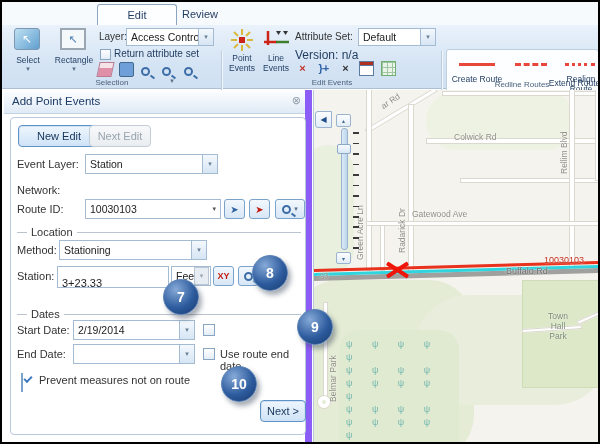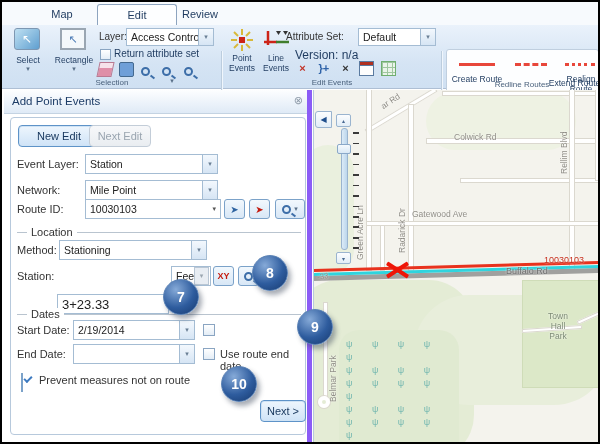--- a/index.html
+++ b/index.html
@@ -42,31 +42,31 @@
   .mini-win i { display:block; height:4px; background:#b03020; border-bottom:1px solid #5a7aa0; }
   .mini-grid { background:
       linear-gradient(#9fc79f 1px, transparent 1px) 0 0/100% 5px,
       linear-gradient(90deg,#9fc79f 1px, transparent 1px) 0 0/5px 100%, #eaf4ea; border:1px solid #6fae6f; }
   .redline-box { top:24px; height:50px; background:#fdfeff; border:1px solid #c0cfdf; border-radius:3px; }
   .rl-solid { height:0; border-top:3px solid #e8473b; }
   .rl-dash { height:0; border-top:3px dashed #e8473b; }
   .rl-dot { height:0; border-top:3px dotted #e8473b; }
 
   
-  .panel { left:2px; top:88px; width:308px; height:352px; background:#fff; border-right:5px solid #8b5cf6; }
+  .panel { left:2px; top:88px; width:308px; height:352px; background:#fff; border-right:7px solid #8b5cf6; }
   .panel-header { left:0; top:0; width:100%; height:24px; background:linear-gradient(#fdfeff,#dfeaf6);
                   border-bottom:1px solid #c4d3e2; }
   .panel-title { left:8px; top:5px; font-size:11.5px; color:#1d3c66; }
   .panel-close { right:4px; top:4px; font-size:11px; color:#8d9aa8; }
   .panel-inner { left:6px; top:27px; width:296px; height:318px; border:1px solid #b7c9dc; border-radius:4px; }
   .btn { border-radius:4px; font-size:11px; text-align:center; }
   .btn-primary { background:linear-gradient(#eef6fd,#cfe3f7); border:1px solid #5e93c8; color:#16365c; box-shadow:0 0 0 1px #cfe3f5 inset; }
   .btn-disabled { background:linear-gradient(#f7f8fa,#e9edf1); border:1px solid #c3cdd8; color:#9aa5b0; }
   .flabel { font-size:11px; color:#333; }
-  .field { background:#fff; border:1px solid #a4bcd3; font-size:13px; color:#222; padding:2px 4px; white-space:nowrap; overflow:hidden;margin-top:28px; }
+  .field { background:#fff; border:1px solid #a4bcd3; font-size:11px; color:#222; padding:10px 4px; white-space:nowrap; overflow:hidden; }
   .fieldset-line { border-top:1px solid #b9c4cf; }
   .fieldset-cap { position:absolute; top:-7px; left:10px; background:#fff; padding:0 4px; font-size:11px; color:#333; }
   .sqbtn { background:linear-gradient(#f2f8fd,#d8e7f6); border:1px solid #7ba2c9; border-radius:3px;
            display:flex; align-items:center; justify-content:center; }
   .xy-txt { color:#c41a0e; font-weight:bold; font-size:9px; }
   .check { position:relative; }
   .check.on { background:#d9e7f5; border-color:#7ba2c9; }
   .check.on:after { content:""; position:absolute; left:2px; top:2px; width:6px; height:3px;
                     border-left:2px solid #3d7ac0; border-bottom:2px solid #3d7ac0; transform:rotate(-45deg); }
 
@@ -89,21 +89,20 @@
   .ticks { background:repeating-linear-gradient(to bottom,#3a3a3a 0 1.5px, transparent 1.5px 10.5px); }
   .xbar { position:absolute; left:0; top:8px; width:25px; height:4px; background:#ee1608; border-radius:1px; }
   .marsh { font-size:9px; color:#74b8b0; line-height:13px; letter-spacing:4px; word-spacing:9px; white-space:pre-line; }
 </style>
 </head>
 <body>
 
 <div id="root">
 
   <div class="abs tabrow">
-    <div class="abs tab" style="left:28px;width:64px;">Map</div>
     <div class="abs tab active" style="left:95px;width:80px;">Edit</div>
     <div class="abs tab" style="left:164px;width:68px;">Review</div>
   </div>
 
   <div class="abs ribbon">
 
     <div class="abs icon-btn" style="left:12px;top:3px;">
       <span class="sel-icon">↖</span>
     </div>
     <div class="abs biglabel" style="left:4px;top:30px;width:44px;">Select</div>
@@ -155,21 +154,21 @@
       <svg width="26" height="22">
         <line x1="4" y1="2" x2="4" y2="16" stroke="#cc2418" stroke-width="2.5"></line>
         <line x1="0" y1="13" x2="13" y2="13" stroke="#cc2418" stroke-width="2.5"></line>
         <line x1="12" y1="13" x2="25" y2="13" stroke="#3f7d2c" stroke-width="2.5"></line>
         <path d="M12 2 l5 0 l-2.5 4 z" fill="#333"></path>
         <path d="M19 2 l5 0 l-2.5 4 z" fill="#333"></path>
       </svg>
     </div>
     <div class="abs biglabel" style="left:256px;top:28px;width:36px;">Line Events</div>
 
-    <div class="abs flabel" style="left:284px;top:6px;font-size:10px;text-align:center;">Attribute Set:</div>
+    <div class="abs flabel" style="left:293px;top:6px;font-size:10px;text-align:center;">Attribute Set:</div>
     <div class="abs combo" style="left:356px;top:3px;width:78px;height:18px;">
       <span class="val">Default</span>
       <span class="arrbtn">▾</span>
     </div>
     <div class="abs" style="left:293px;top:23px;font-size:12px;color:#1e3a5f;">Version: n/a</div>
     <div class="abs minirow" style="left:293px;top:36px;">
       <span class="mini mini-x">×</span>
       <span class="mini mini-brace">}+</span>
       <span class="mini mini-x" style="color:#333;">×</span>
       <span class="mini mini-win"><i></i></span>
@@ -200,24 +199,20 @@
       <div class="abs btn btn-primary" style="left:7px;top:7px;width:82px;height:22px;line-height:21px;">New Edit</div>
       <div class="abs btn btn-disabled" style="left:78px;top:7px;width:62px;height:22px;line-height:21px;">Next Edit</div>
 
       <div class="abs flabel" style="left:6px;top:40px;">Event Layer:</div>
       <div class="abs combo" style="left:74px;top:36px;width:133px;height:20px;">
         <span class="val">Station</span>
         <span class="arrbtn">▾</span>
       </div>
 
       <div class="abs flabel" style="left:6px;top:66px;">Network:</div>
-      <div class="abs combo" style="left:74px;top:62px;width:133px;height:20px;">
-        <span class="val">Mile Point</span>
-        <span class="arrbtn">▾</span>
-      </div>
 
       <div class="abs flabel" style="left:6px;top:85px;">Route ID:</div>
       <div class="abs combo" style="left:74px;top:81px;width:136px;height:20px;">
         <span class="val">10030103</span>
         <span style="padding:0 4px;font-size:7px;color:#555;">▾</span>
       </div>
       <div class="abs sqbtn" style="left:213px;top:81px;width:21px;height:20px;color:#2f63a0;font-size:10px;">➤</div>
       <div class="abs sqbtn" style="left:238px;top:81px;width:21px;height:20px;color:#c41a0e;font-size:10px;">➤</div>
       <div class="abs sqbtn" style="left:264px;top:81px;width:30px;height:20px;gap:3px;">
         <span class="lens"></span>

